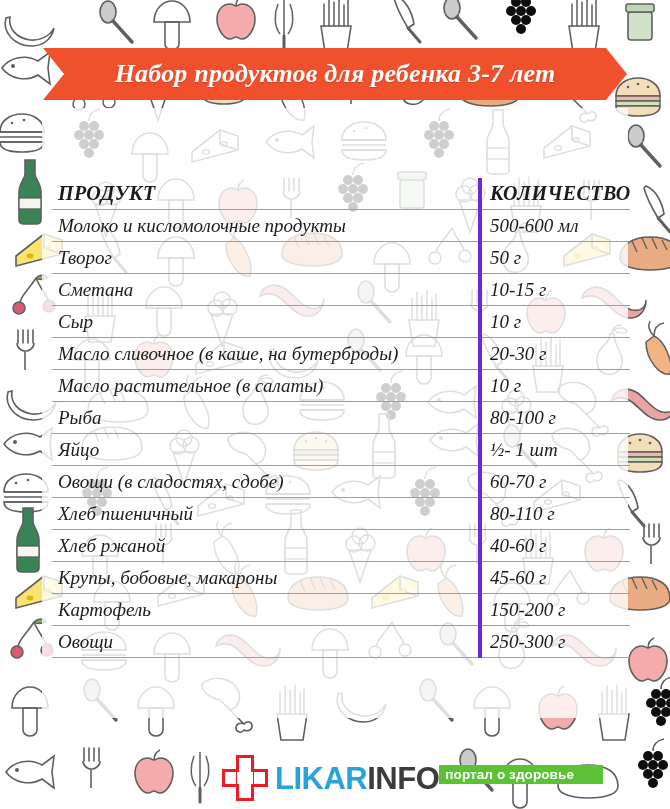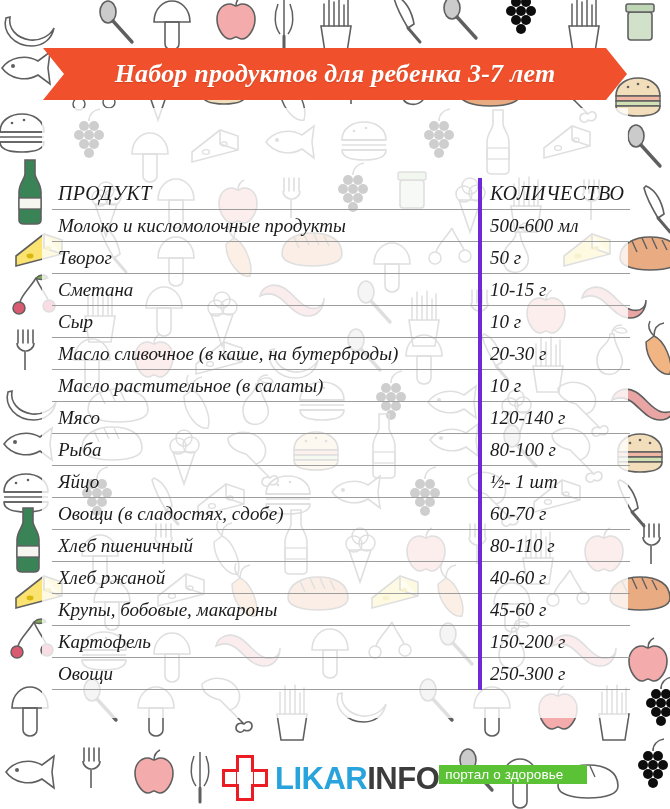--- a/index.html
+++ b/index.html
@@ -108,21 +108,21 @@
     vertical-align: middle;
     font-family: "Liberation Serif", serif;
     font-style: italic;
     font-size: 19px;
     color: #1b1b1b;
     text-align: left;
     white-space: nowrap;
     overflow: hidden;
   }
   table.food-table th {
-    font-weight: normal;
+    font-weight: bold;
     font-size: 20px;
     letter-spacing: 0.4px;
   }
   table.food-table td.amount,
   table.food-table th.amount {
     border-left: 4px solid #6d28d9;
     padding-left: 8px;
   }
 
   
@@ -181,26 +181,26 @@
     line-height: 31px;
     letter-spacing: -0.5px;
   }
   #logo-wordmark .likar { color: #29a3dc; }
   #logo-wordmark .info  { color: #3c3c3c; }
   #logo-tagline {
     margin-top: 2px;
     background: #5bc236;
     color: #ffffff;
     font-family: "Liberation Sans", sans-serif;
-    font-weight: normal;
+    font-weight: bold;
     font-size: 13.5px;
     line-height: 17px;
     padding: 1px 6px 1px 6px;
     letter-spacing: 0.1px;
-    width: 148px;
+    width: 164px;
     box-sizing: border-box;
   }
 </style>
 </head>
 <body>
 
 <div id="poster">
 
   <svg id="bg-pattern" viewBox="0 0 670 809" xmlns="http://www.w3.org/2000/svg">
     <defs>
@@ -553,24 +553,20 @@
             <td class="product">Сыр</td>
             <td class="amount">10 г</td>
           </tr>
           <tr>
             <td class="product">Масло сливочное (в каше, на бутерброды)</td>
             <td class="amount">20-30 г</td>
           </tr>
           <tr>
             <td class="product">Масло растительное (в салаты)</td>
             <td class="amount">10 г</td>
-          </tr>
-          <tr>
-            <td class="product">Мясо</td>
-            <td class="amount">120-140 г</td>
           </tr>
           <tr>
             <td class="product">Рыба</td>
             <td class="amount">80-100 г</td>
           </tr>
           <tr>
             <td class="product">Яйцо</td>
             <td class="amount">½- 1 шт</td>
           </tr>
           <tr>

